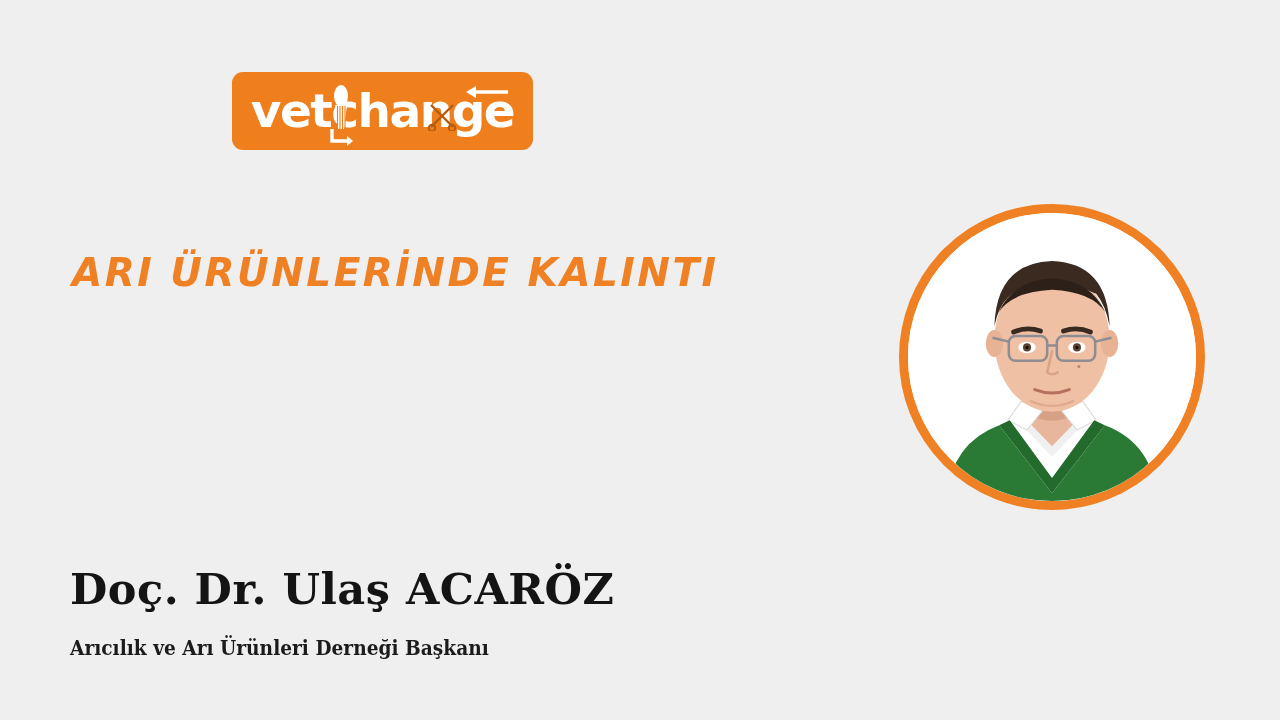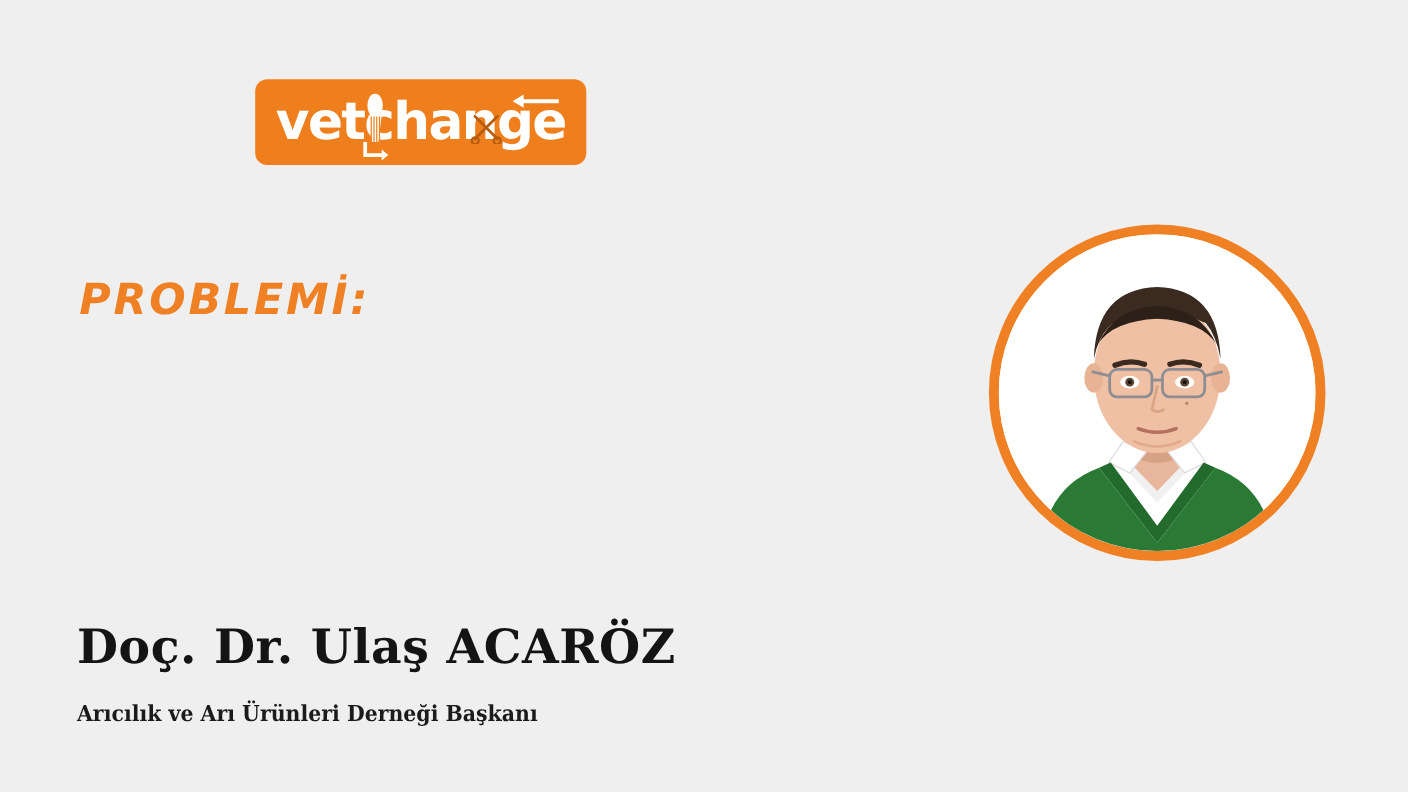--- a/index.html
+++ b/index.html
@@ -146,21 +146,21 @@
       <svg class="logo-tool-art" viewBox="0 0 30 30">
         <line x1="4" y1="4" x2="26" y2="26" stroke="#b85c0c" stroke-width="2.4"></line>
         <line x1="26" y1="4" x2="4" y2="26" stroke="#b85c0c" stroke-width="2.4"></line>
         <circle cx="5" cy="27" r="3.2" fill="none" stroke="#b85c0c" stroke-width="2"></circle>
         <circle cx="25" cy="27" r="3.2" fill="none" stroke="#b85c0c" stroke-width="2"></circle>
       </svg>
     </div>
   </div>
 
   <h1 class="title">
-    <span class="tline">PROBLEMİ:</span>
+    <span class="tline">ARI ÜRÜNLERİNDE KALINTI</span>
   </h1>
 
   <div class="speaker-name">Doç. Dr. Ulaş ACARÖZ</div>
   <div class="speaker-role">Arıcılık ve Arı Ürünleri Derneği Başkanı</div>
 
   <div class="portrait">
     <svg viewBox="0 0 300 300">
       <rect x="0" y="0" width="300" height="300" fill="#ffffff"></rect>
 
       <path d="M118 196 L118 236 Q150 252 182 236 L182 196 Z" fill="#e8b69c"></path>

